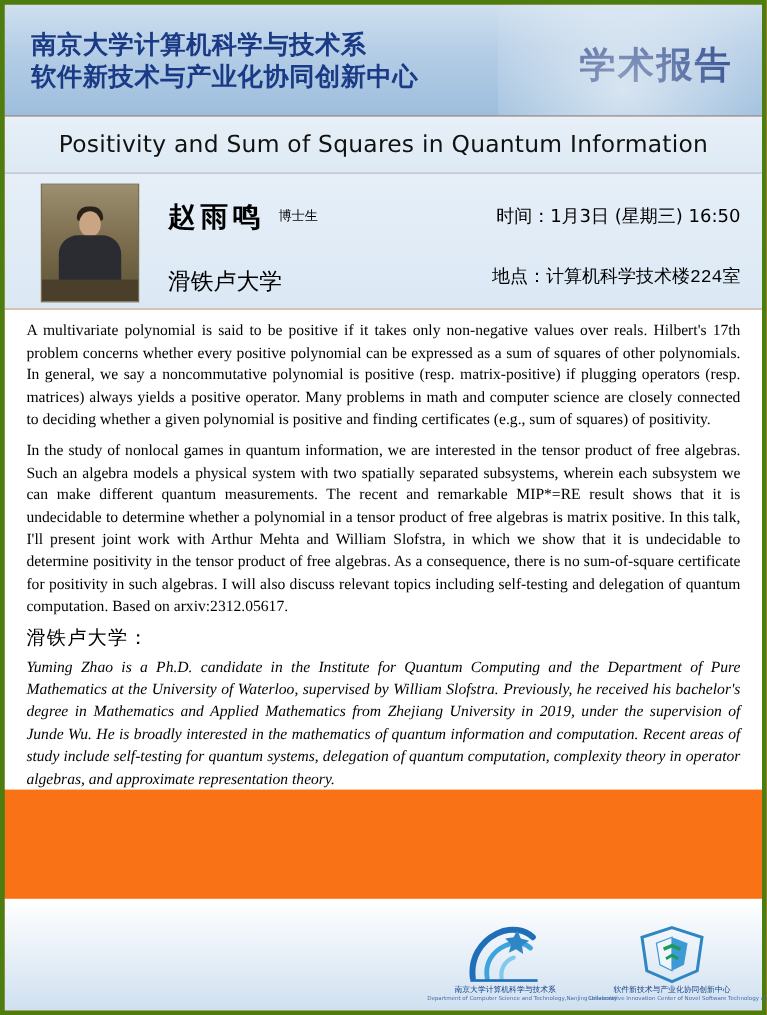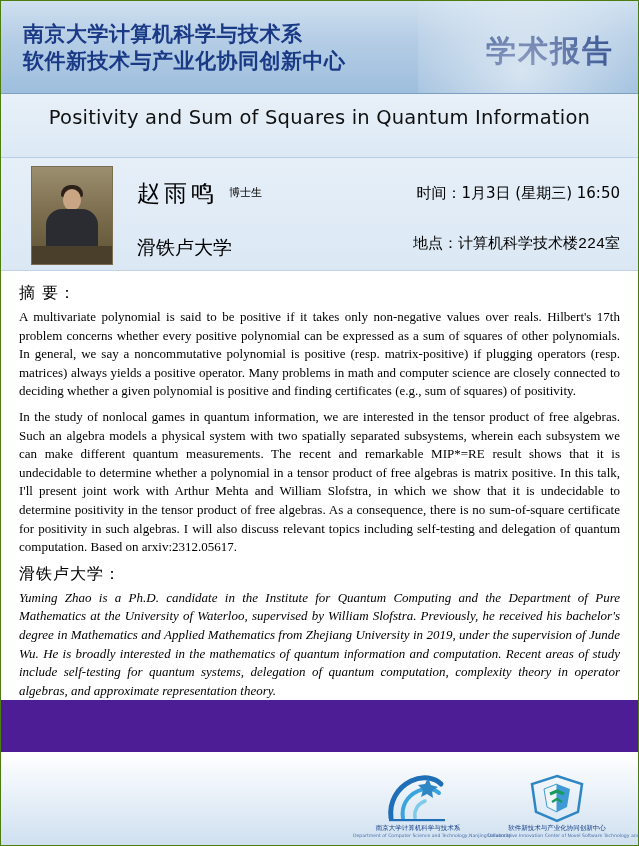--- a/index.html
+++ b/index.html
@@ -10,23 +10,23 @@
     width: 639px;
     height: 846px;
     background: #ffffff;
     font-family: "Liberation Serif", serif;
     overflow: hidden;
   }
   .poster {
     position: relative;
     width: 639px;
     height: 846px;
-    background: #4c1d95;
+    background: #f97316;
     box-sizing: border-box;
-    border: 1px solid #4d7c0f;
+    border: 4px solid #4d7c0f;
   }
 
   
   .header {
     position: relative;
     height: 92px;
     background: linear-gradient(180deg, #cfe0ef 0%, #b6cee6 40%, #9dbedd 100%);
     border-bottom: 1px solid #7f9fc2;
     overflow: hidden;
   }
@@ -60,21 +60,21 @@
     font-family: "DejaVu Sans", sans-serif;
     font-weight: bold;
     font-size: 30px;
     letter-spacing: 2px;
   }
 
   
   .title-band {
     background: linear-gradient(180deg, #e8f0f8 0%, #dce9f4 100%);
     border-bottom: 1px solid #b9cee2;
-    padding: 12px 10px 28px 10px;
+    padding: 12px 10px 12px 10px;
     text-align: center;
   }
   .talk-title {
     font-family: "DejaVu Sans", sans-serif;
     font-size: 19.5px;
     color: #111111;
     font-weight: normal;
     letter-spacing: 0.2px;
   }
 
@@ -130,21 +130,21 @@
     height: 18px;
     background: #4a3f2a;
   }
 
   .speaker-name {
     position: absolute;
     left: 136px;
     top: 20px;
     font-family: "DejaVu Sans", sans-serif;
     font-size: 23px;
-    font-weight: normal;
+    font-weight: bold;
     color: #000000;
     letter-spacing: 4px;
   }
   .speaker-role {
     position: absolute;
     left: 228px;
     top: 27px;
     font-family: Liberation Sans, sans-serif;
     font-size: 11px;
     color: #000000;
@@ -263,21 +263,20 @@
       <div class="desk"></div>
     </div>
     <div class="speaker-name">赵雨鸣</div>
     <div class="speaker-role">博士生</div>
     <div class="time-line">时间：1月3日 (星期三) 16:50</div>
     <div class="affiliation">滑铁卢大学</div>
     <div class="place-line">地点：计算机科学技术楼224室</div>
   </div>
 
   <div class="body-area">
-    <div class="section-heading">摘 要：</div>
     <p class="para">A multivariate polynomial is said to be positive if it takes only non-negative values over reals. Hilbert's 17th problem concerns whether every positive polynomial can be expressed as a sum of squares of other polynomials. In general, we say a noncommutative polynomial is positive (resp. matrix-positive) if plugging operators (resp. matrices) always yields a positive operator. Many problems in math and computer science are closely connected to deciding whether a given polynomial is positive and finding certificates (e.g., sum of squares) of positivity.</p>
     <p class="para">In the study of nonlocal games in quantum information, we are interested in the tensor product of free algebras. Such an algebra models a physical system with two spatially separated subsystems, wherein each subsystem we can make different quantum measurements. The recent and remarkable MIP*=RE result shows that it is undecidable to determine whether a polynomial in a tensor product of free algebras is matrix positive. In this talk, I'll present joint work with Arthur Mehta and William Slofstra, in which we show that it is undecidable to determine positivity in the tensor product of free algebras. As a consequence, there is no sum-of-square certificate for positivity in such algebras. I will also discuss relevant topics including self-testing and delegation of quantum computation. Based on arxiv:2312.05617.</p>
 
     <div class="section-heading">滑铁卢大学：</div>
     <p class="para bio-para">Yuming Zhao is a Ph.D. candidate in the Institute for Quantum Computing and the Department of Pure Mathematics at the University of Waterloo, supervised by William Slofstra. Previously, he received his bachelor's degree in Mathematics and Applied Mathematics from Zhejiang University in 2019, under the supervision of Junde Wu. He is broadly interested in the mathematics of quantum information and computation. Recent areas of study include self-testing for quantum systems, delegation of quantum computation, complexity theory in operator algebras, and approximate representation theory.</p>
   </div>
 
   <div class="footer">
     <div class="logo-group left">
       <div class="logo-mark">

